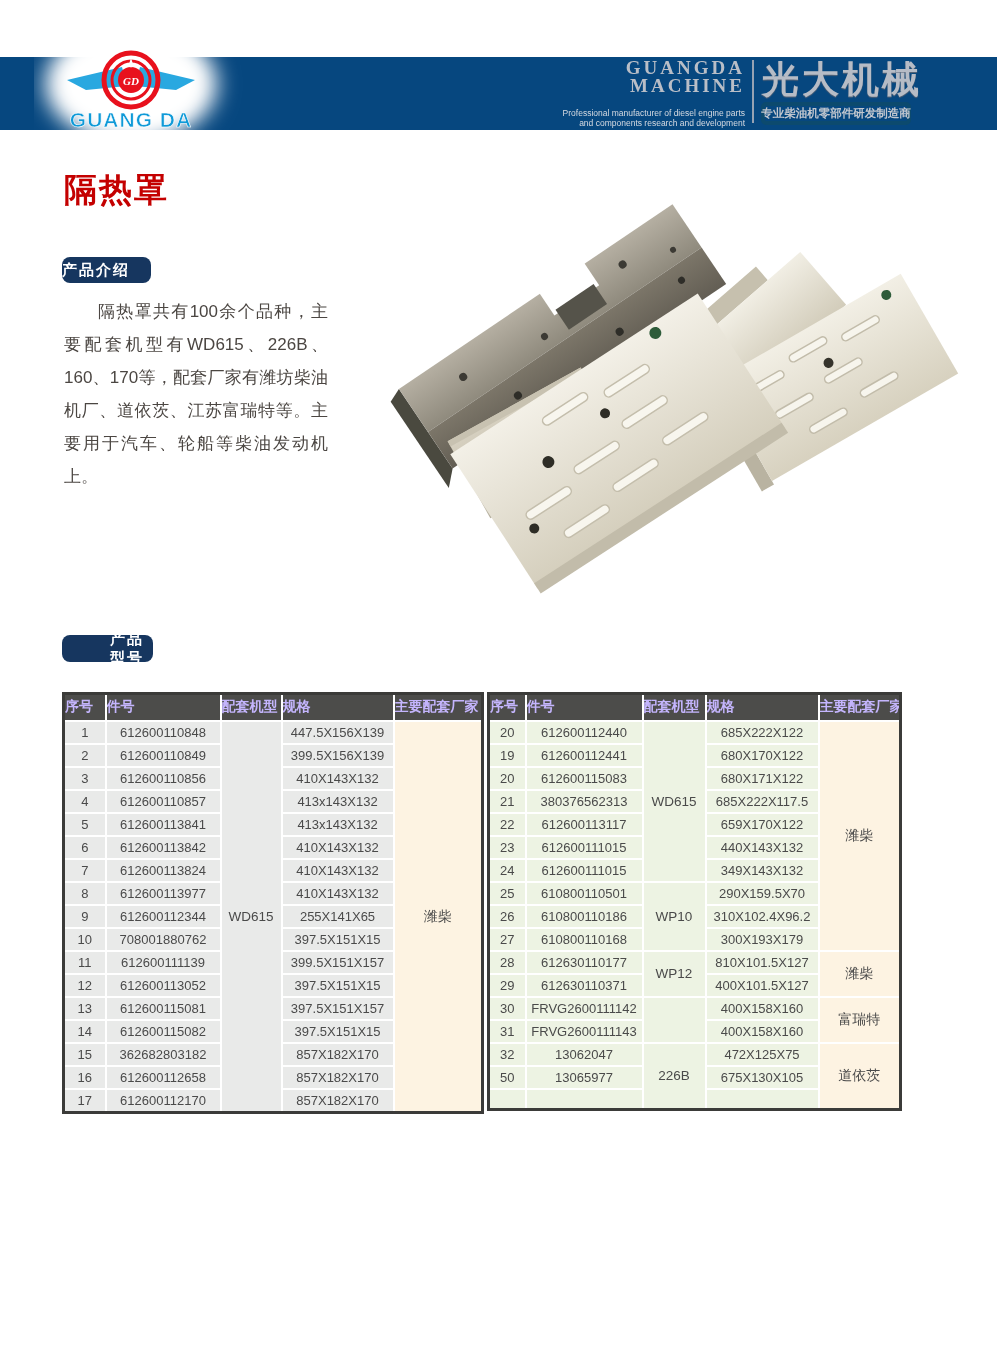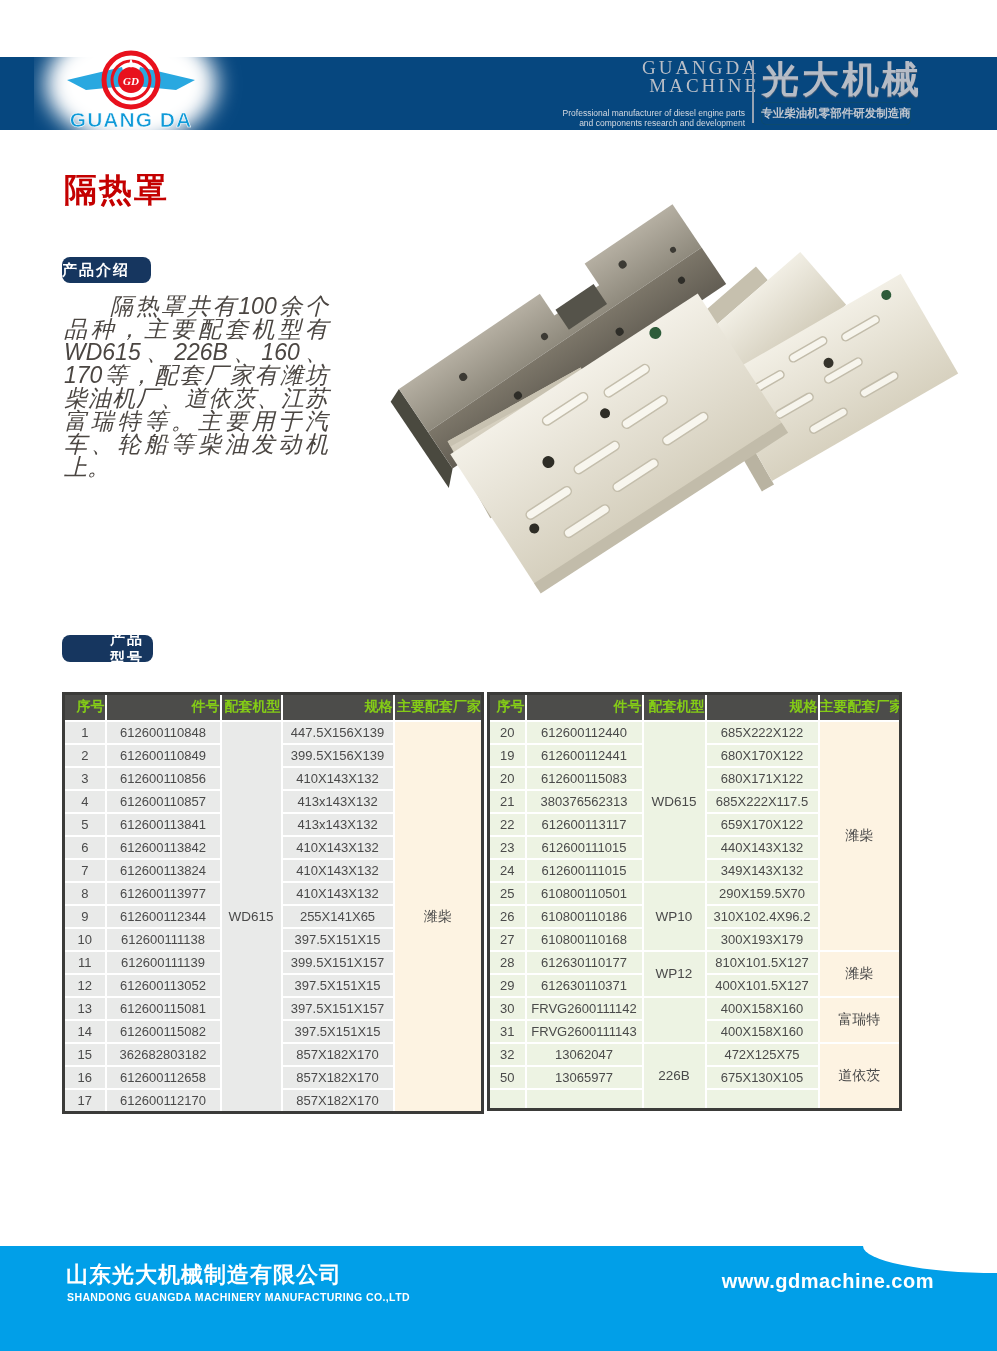--- a/index.html
+++ b/index.html
@@ -9,50 +9,50 @@
     --logo-blue:#1b9cd8; --logo-red:#e60012; --ink:#4b4642;
   }
   *{margin:0;padding:0;box-sizing:border-box;}
   html,body{background:#888;}
   .page{position:relative;width:997px;height:1351px;margin:0 auto;background:#ffffff;
         font-family:"Liberation Sans",sans-serif;overflow:hidden;}
 
   
   .band{position:absolute;left:0;top:57px;width:997px;height:73px;background:var(--band-navy);}
   .logo-svg{position:absolute;left:34px;top:22px;}
-  .brand-en{position:absolute;left:559px;top:59px;width:200px;text-align:right;
-            font-family:"Liberation Serif",serif;font-weight:normal;color:#b9bec7;
+  .brand-en{position:absolute;left:545px;top:59px;width:200px;text-align:right;
+            font-family:"Liberation Serif",serif;font-weight:bold;color:#b9bec7;
             font-size:19px;line-height:18px;letter-spacing:3px;}
   .tagline{position:absolute;left:500px;top:101px;width:245px;text-align:right;
            color:#d6dae1;font-size:8.5px;line-height:9.5px;margin-top:8px;}
   .hdr-divider{position:absolute;left:752px;top:60px;width:2px;height:63px;background:#96a2b3;}
   .brand-cn{position:absolute;left:762px;top:55px;width:200px;font-size:37px;font-weight:bold;
             color:#b6bcc6;letter-spacing:3px;text-shadow:0 1px 1px #5a6576;}
-  .slogan-box{position:absolute;left:761px;top:102px;width:150px;height:23px;border:1px solid #0c4a6e;
+  .slogan-box{position:absolute;left:761px;top:102px;width:150px;height:23px;border:4px solid #0c4a6e;
               border-radius:5px;display:flex;align-items:center;justify-content:center;
               color:#c2c7cf;font-size:11.5px;font-weight:bold;white-space:nowrap;}
 
   
   .page-title{position:absolute;left:64px;top:168px;font-family:"Liberation Serif","DejaVu Serif",serif;
               font-size:33px;font-weight:bold;color:var(--title-red);letter-spacing:2px;}
   .pill{position:absolute;background:var(--pill-navy);color:#fff;font-weight:bold;font-size:15px;
         letter-spacing:2px;border-radius:8px;display:flex;align-items:center;justify-content:flex-start;}
   .pill-intro{left:62px;top:257px;width:89px;height:26px;}
   .pill-models{left:62px;top:635px;width:91px;height:27px;padding-left:48px;}
-  .intro-text{position:absolute;left:64px;top:295px;width:264px;font-size:23px;line-height:23px;
-              color:var(--ink);text-align:justify;text-indent:2em;font-style:italic;}
+  .intro-text{position:absolute;left:64px;top:295px;width:264px;font-size:17px;line-height:33px;
+              color:var(--ink);text-align:justify;text-indent:2em;}
   .photo{position:absolute;left:390px;top:182px;}
 
   
   .tbl{position:absolute;top:692px;border-collapse:collapse;table-layout:fixed;
        border:3px solid #3b3b39;}
   .tbl-left{left:62px;width:419px;}
   .tbl-right{left:487px;width:412px;}
-  .tbl th{background:var(--header-gray);color:#84cc16;font-size:14px;font-weight:bold;
-          height:27px;border:2px solid #fff;text-align:right;padding:0;white-space:nowrap;overflow:hidden;margin-left:28px;}
+  .tbl th{background:var(--header-gray);color:#c4b5fd;font-size:14px;font-weight:bold;
+          height:27px;border:2px solid #fff;text-align:left;padding:0;white-space:nowrap;overflow:hidden;margin-left:28px;}
   .tbl td{height:21px;line-height:21px;border:2px solid #fff;font-size:13px;color:#4a4a4a;
           text-align:center;padding:0;white-space:nowrap;overflow:hidden;}
   .tbl-left td{background:var(--cell-gray);}
   .tbl-right td{background:var(--cell-green);}
   .tbl td.cream{background:var(--cell-cream);font-size:14px;}
   .tbl td.c-part{font-size:13px;}
   .tbl td.c-model{font-size:13.5px;}
 
   
   .footer{position:absolute;left:0;top:1246px;width:997px;height:105px;background:var(--footer-blue);}
@@ -274,21 +274,21 @@
           <td class="c-part">612600113977</td>
           <td class="c-spec">410X143X132</td>
         </tr>
         <tr>
           <td class="c-no">9</td>
           <td class="c-part">612600112344</td>
           <td class="c-spec">255X141X65</td>
         </tr>
         <tr>
           <td class="c-no">10</td>
-          <td class="c-part">612600111138</td>
+          <td class="c-part">708001880762</td>
           <td class="c-spec">397.5X151X15</td>
         </tr>
         <tr>
           <td class="c-no">11</td>
           <td class="c-part">612600111139</td>
           <td class="c-spec">399.5X151X157</td>
         </tr>
         <tr>
           <td class="c-no">12</td>
           <td class="c-part">612600113052</td>
@@ -430,20 +430,14 @@
           <td class="c-spec">675X130X105</td>
         </tr>
         <tr>
           <td class="c-no"></td>
           <td class="c-part"></td>
           <td class="c-spec"></td>
         </tr>
       </tbody>
     </table>
 
-  <div class="footer">
-    <div class="swoosh"></div>
-    <div class="company-cn">山东光大机械制造有限公司</div>
-    <div class="company-en">SHANDONG GUANGDA MACHINERY MANUFACTURING CO.,LTD</div>
-    <a class="website" href="#">www.gdmachine.com</a>
-  </div>
 
 </div>
 
 </body></html>

